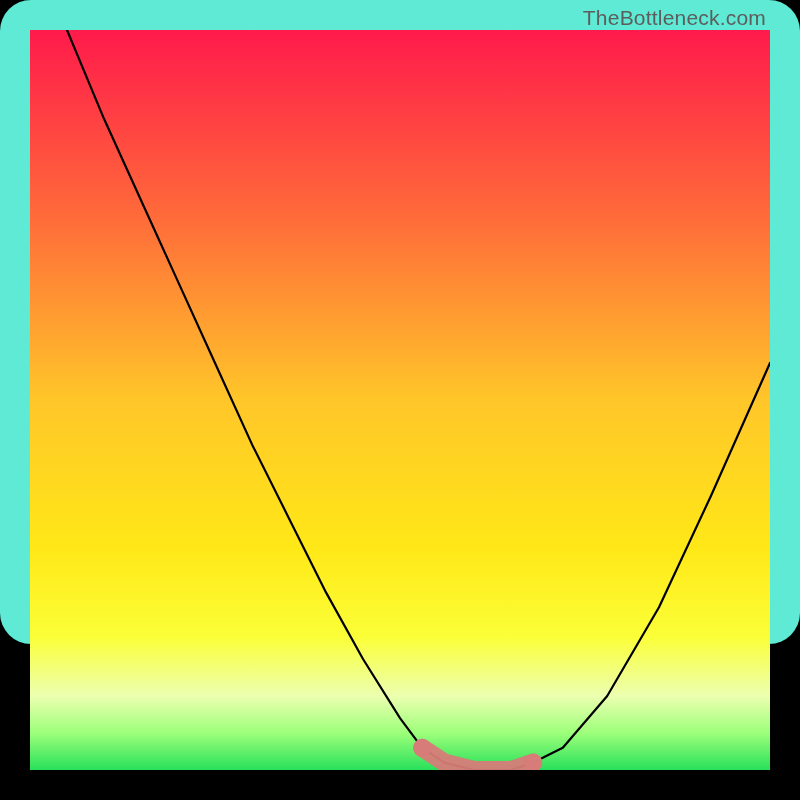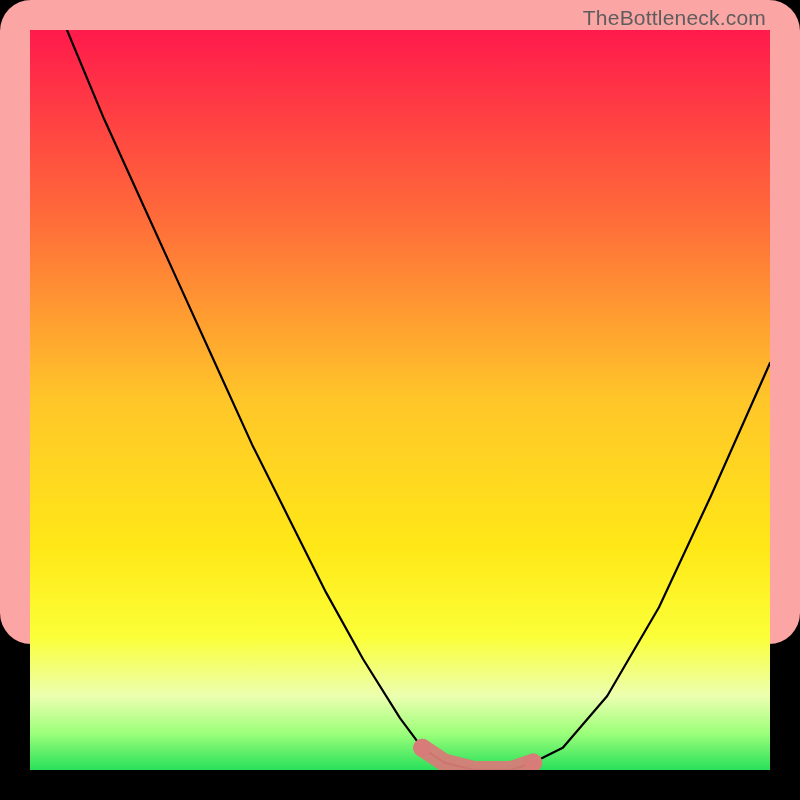--- a/index.html
+++ b/index.html
@@ -10,21 +10,21 @@
     background: #000;
     overflow: hidden;
     font-family: Arial, Helvetica, sans-serif;
   }
   .frame {
     position: absolute;
     left: 0;
     top: 0;
     width: 800px;
     height: 644px;
-    background: #fca5a5;
+    background: #5eead4;
     border-radius: 31px;
   }
   .plot {
     position: absolute;
     left: 30px;
     top: 30px;
     width: 740px;
     height: 740px;
     overflow: hidden;
   }

